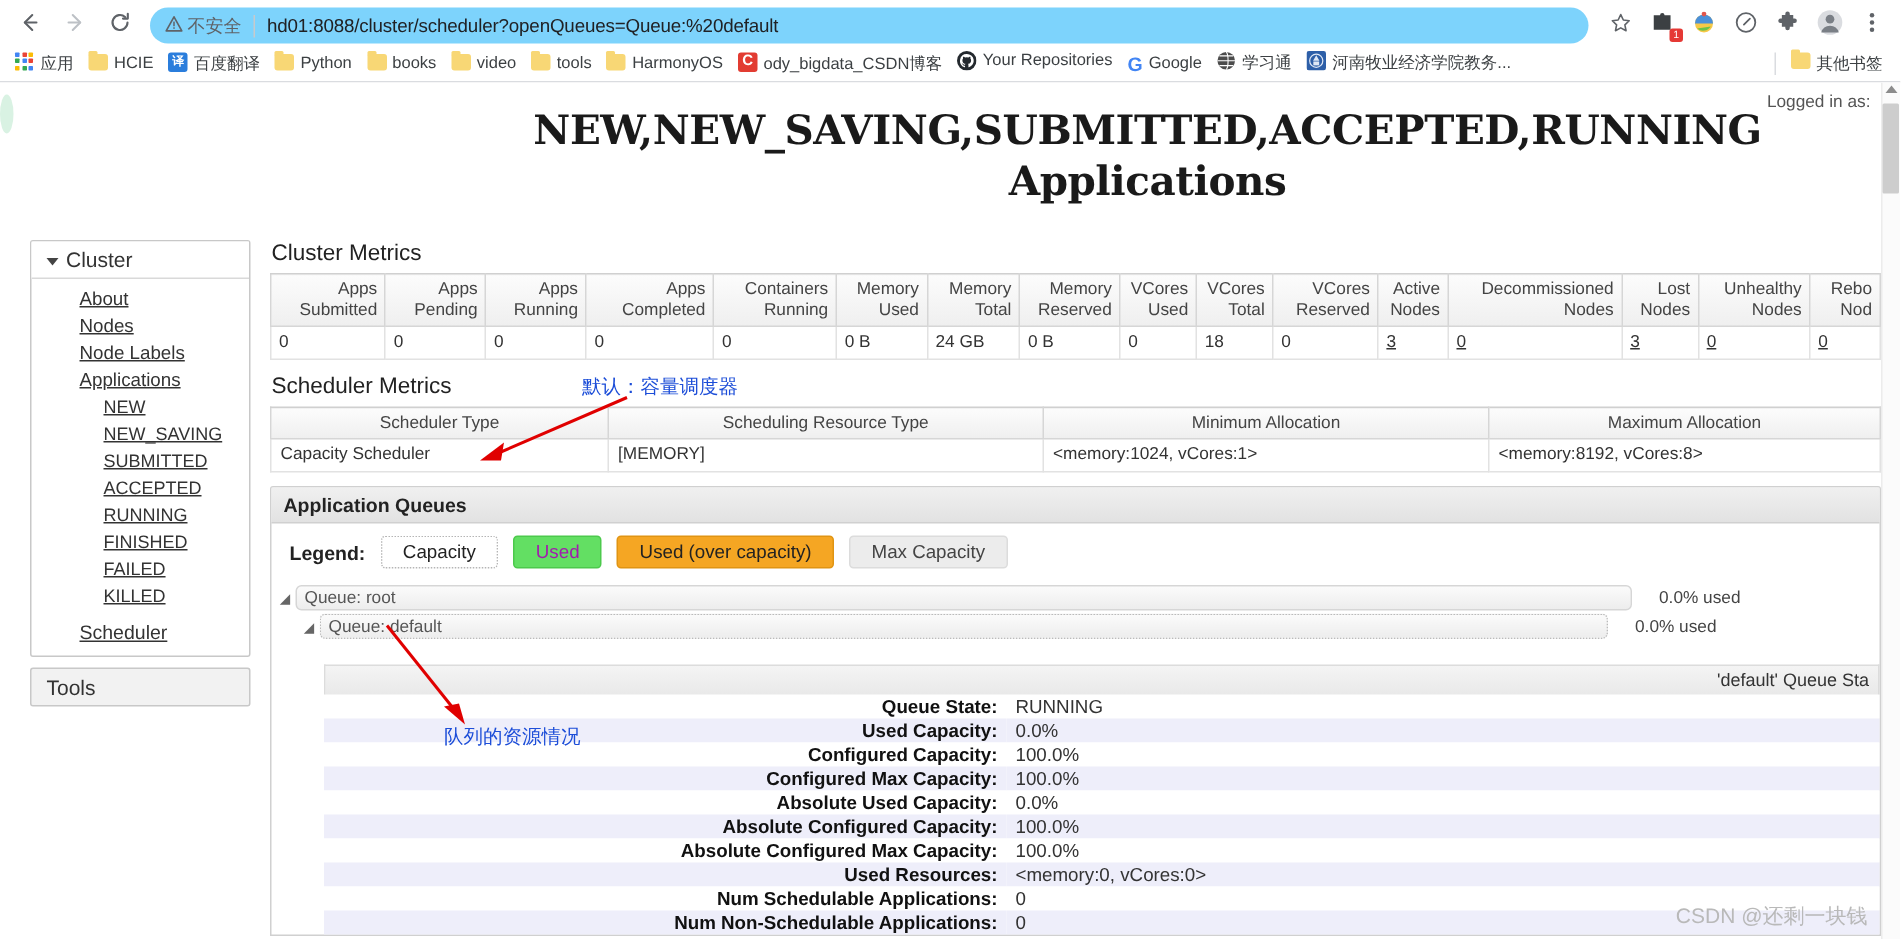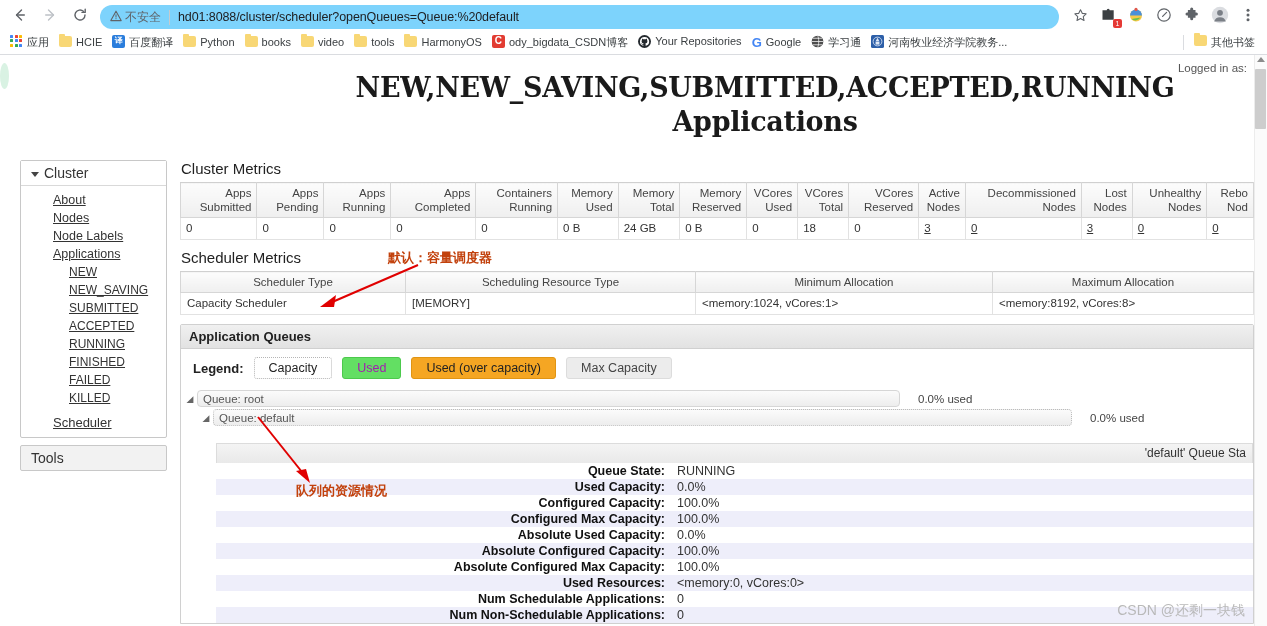--- a/index.html
+++ b/index.html
@@ -258,21 +258,21 @@
   table.kv td.k {
     width: 455px; text-align: right; font-weight: bold; color: #111;
     padding: 1px 6px 1px 0; white-space: nowrap;
   }
   table.kv td.v {
     text-align: left; color: #333; padding: 1px 0 1px 6px; white-space: nowrap;
   }
 
   
   .anno-text {
-    position: absolute; color: #c2410c; font-size: 13px; font-weight: bold;
+    position: absolute; color: #1d4ed8; font-size: 13px; font-weight: normal;
     font-family: "DejaVu Sans", sans-serif; white-space: nowrap; z-index: 30;
   }
   .anno-svg { position: absolute; z-index: 29; pointer-events: none; }
 
   #watermark {
     position: absolute; right: 22px; bottom: 6px; z-index: 35;
     font-size: 14px; color: #b9b9b9; white-space: nowrap;
   }
 </style>
 </head>
@@ -589,21 +589,21 @@
           <span class="legend-label">Legend:</span>
           <span class="legend-chip chip-capacity">Capacity</span>
           <span class="legend-chip chip-used">Used</span>
           <span class="legend-chip chip-over">Used (over capacity)</span>
           <span class="legend-chip chip-max">Max Capacity</span>
         </div>
 
         <div style="padding: 0 0 6px 0;">
           <div class="queue-row" style="padding-left:2px;">
             <span class="twisty">◢</span>
-            <span class="qbar" style="width:703px;">
+            <span class="qbar" style="width:891px;">
               <span class="qlabel">Queue: root</span>
             </span>
             <span class="qused">0.0% used</span>
           </div>
           <div class="queue-row" style="padding-left:18px;">
             <span class="twisty">◢</span>
             <span class="qbar dotted" style="width:859px;">
               <span class="qlabel">Queue: default</span>
             </span>
             <span class="qused">0.0% used</span>

